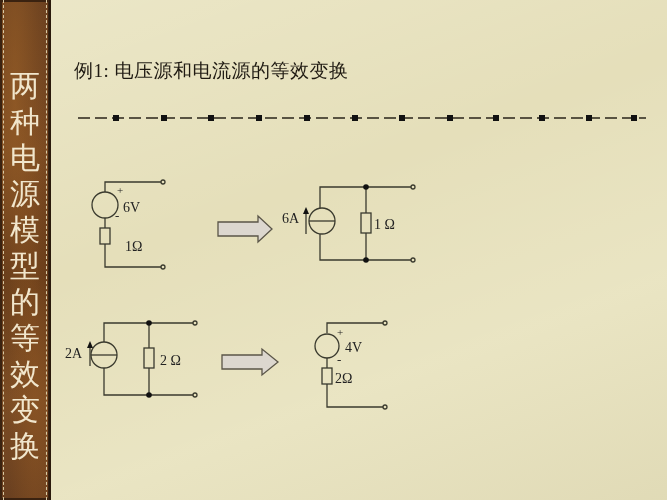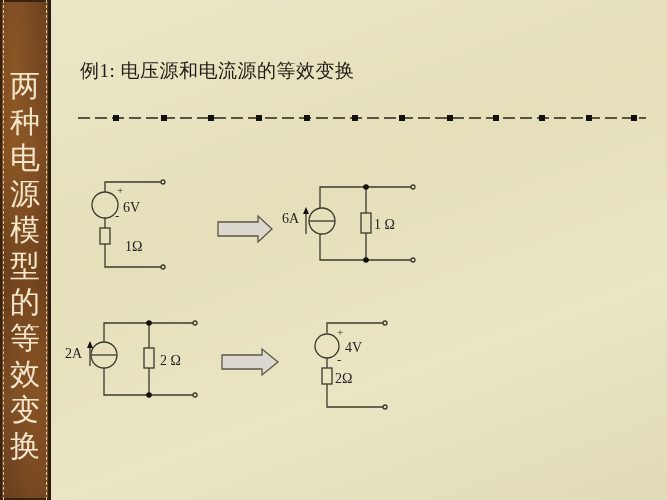--- a/index.html
+++ b/index.html
@@ -29,21 +29,21 @@
   .sidebar-divider {
     position: absolute; left: 49px; top: 0; width: 2px; height: 500px; background: #2a1a0c;
   }
   .sidebar-title {
     position: absolute; left: 0; top: 68px; width: 50px;
     color: #f1e6cc; font-size: 30px; line-height: 36px; text-align: center;
     font-family: "DejaVu Serif", serif;
   }
   .sidebar-title span { display: block; }
   .heading {
-    position: absolute; left: 80px; top: 58px; font-size: 19px; color: #1f1a12;
+    position: absolute; left: 74px; top: 58px; font-size: 19px; color: #1f1a12;
     letter-spacing: 0.5px;
   }
   .divider-line {
     position: absolute; left: 78px; top: 113px; width: 568px; height: 10px;
   }
   svg text { font-family: "Liberation Serif", "DejaVu Serif", serif; fill: #222; }
 </style>
 </head>
 <body>
 

